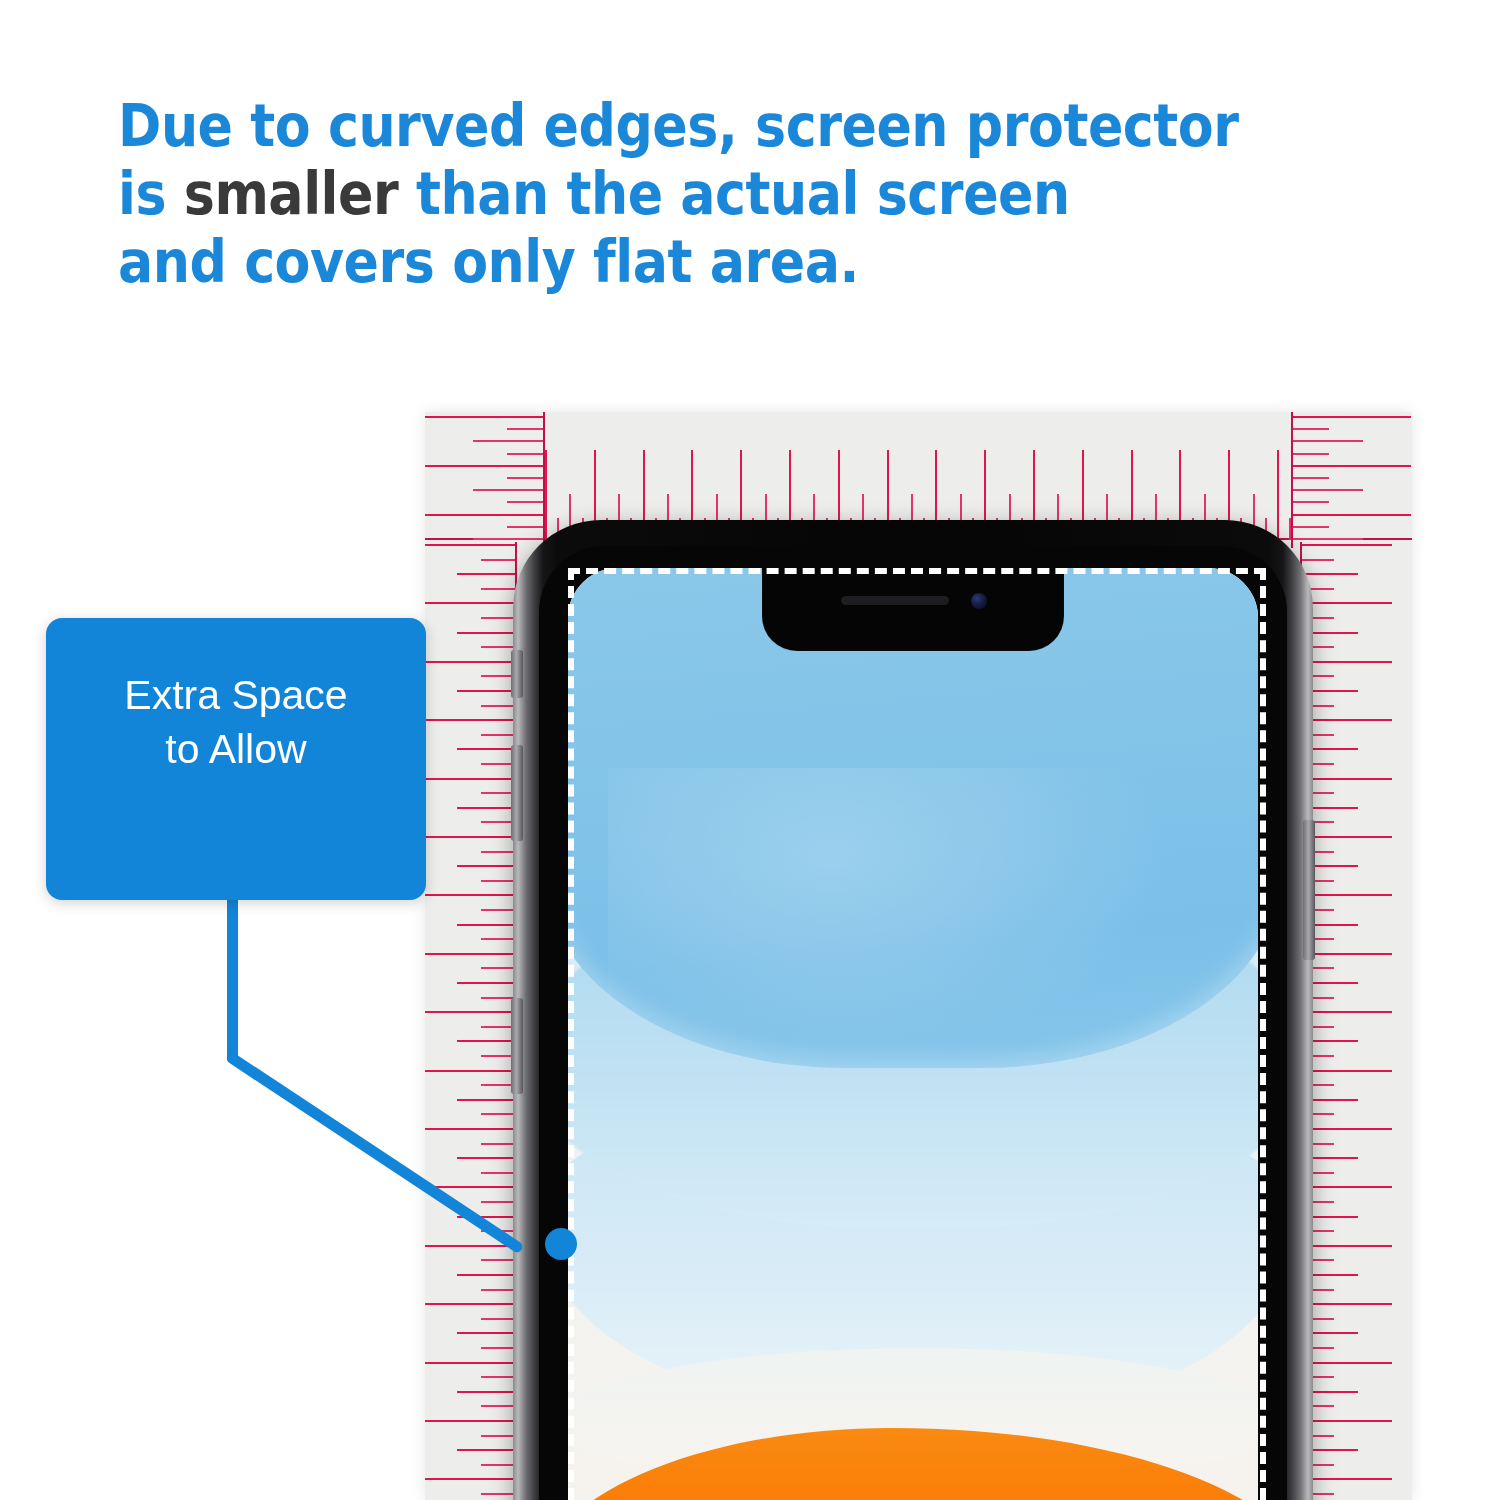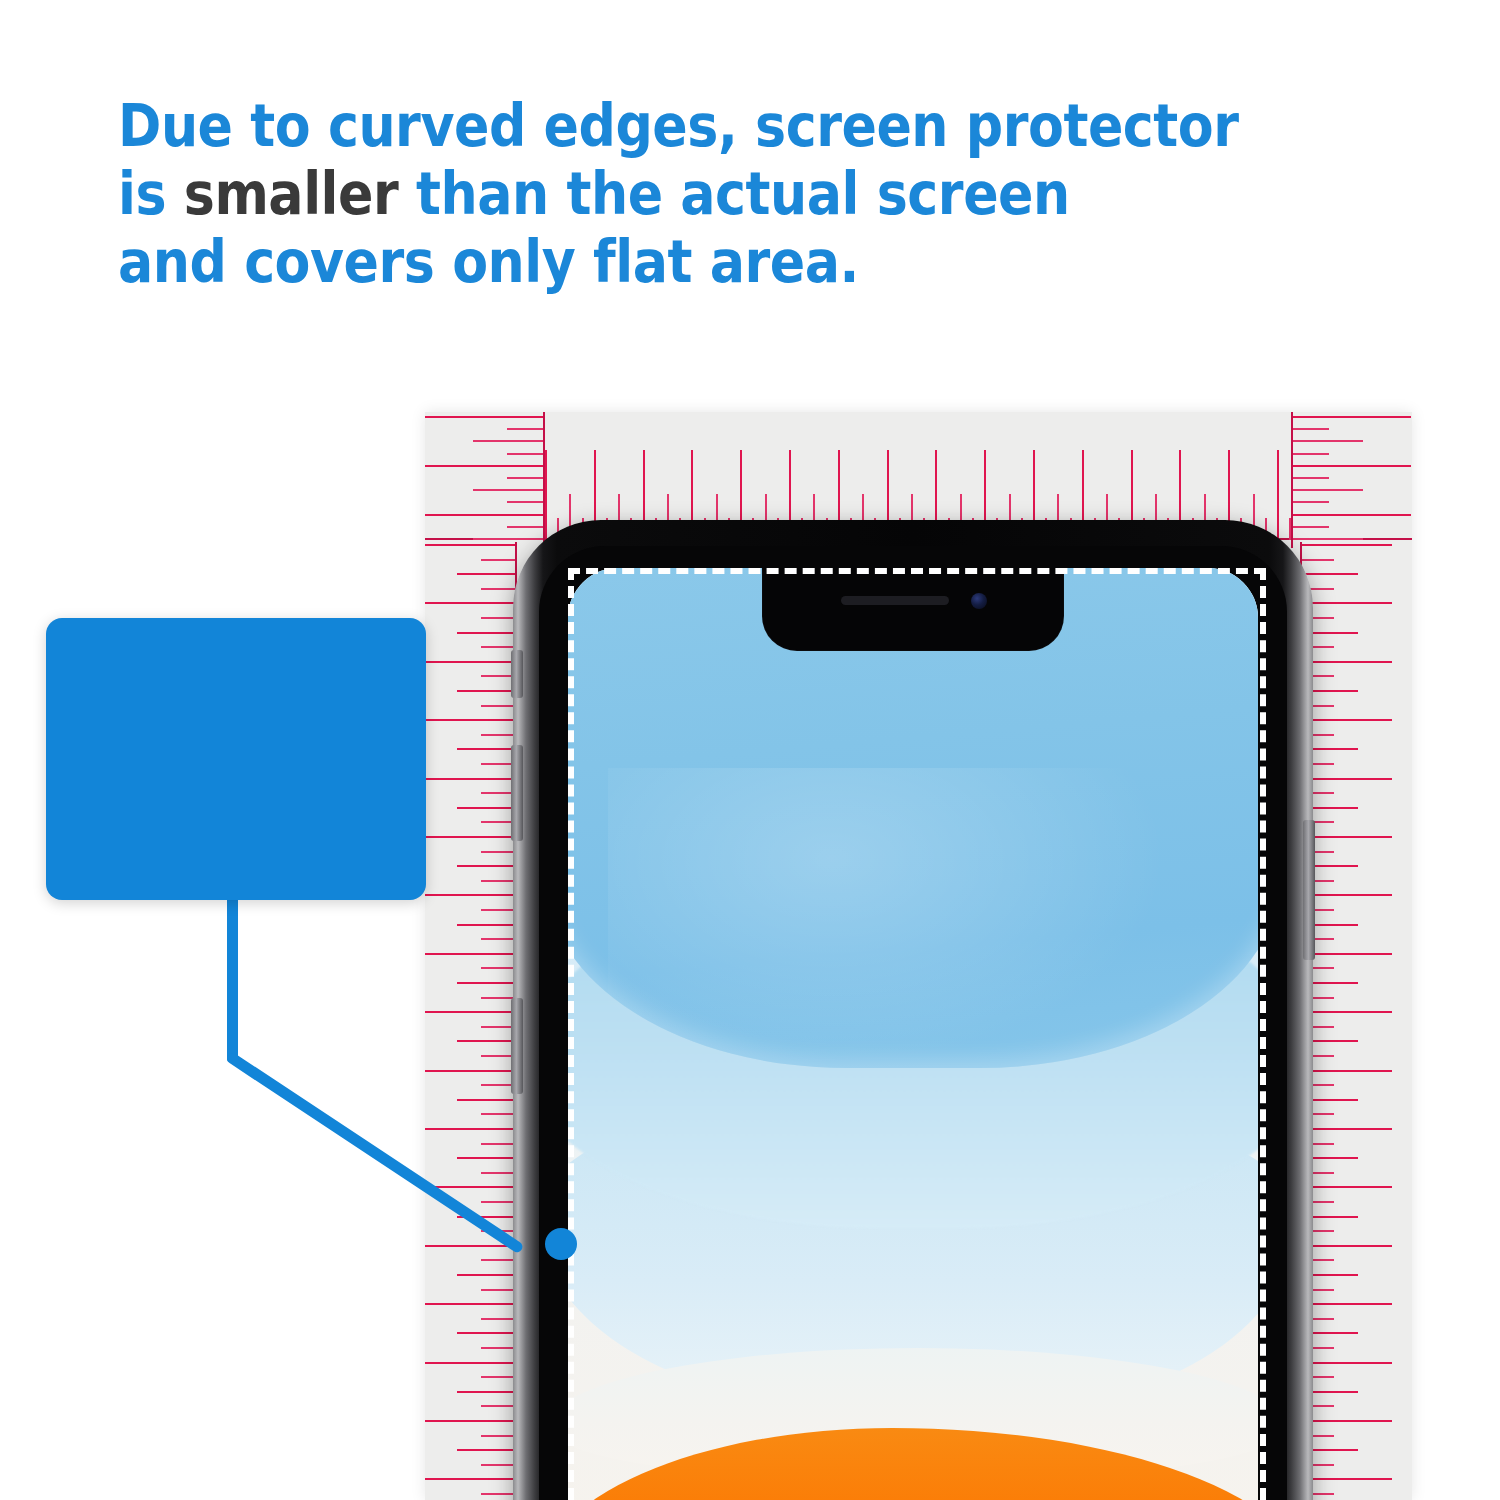--- a/index.html
+++ b/index.html
@@ -424,16 +424,18 @@
     </div>
   </div>
 
   <div id="dash-box"></div>
 
   <div class="lead" id="lead-v"></div>
   <div class="lead" id="lead-diag"></div>
   <div id="lead-dot"></div>
   <div id="callout-box">
     <div id="callout-text">
+      <span>Extra Space</span>
+      <span>to Allow</span>
     </div>
   </div>
 
 </div>
 
 </body></html>

